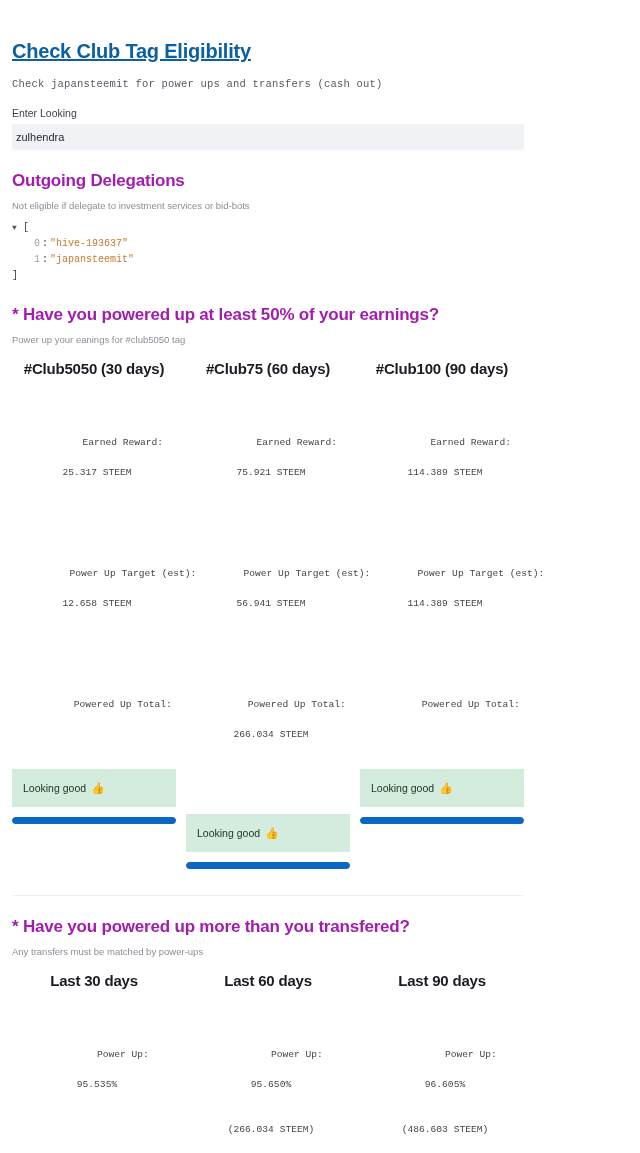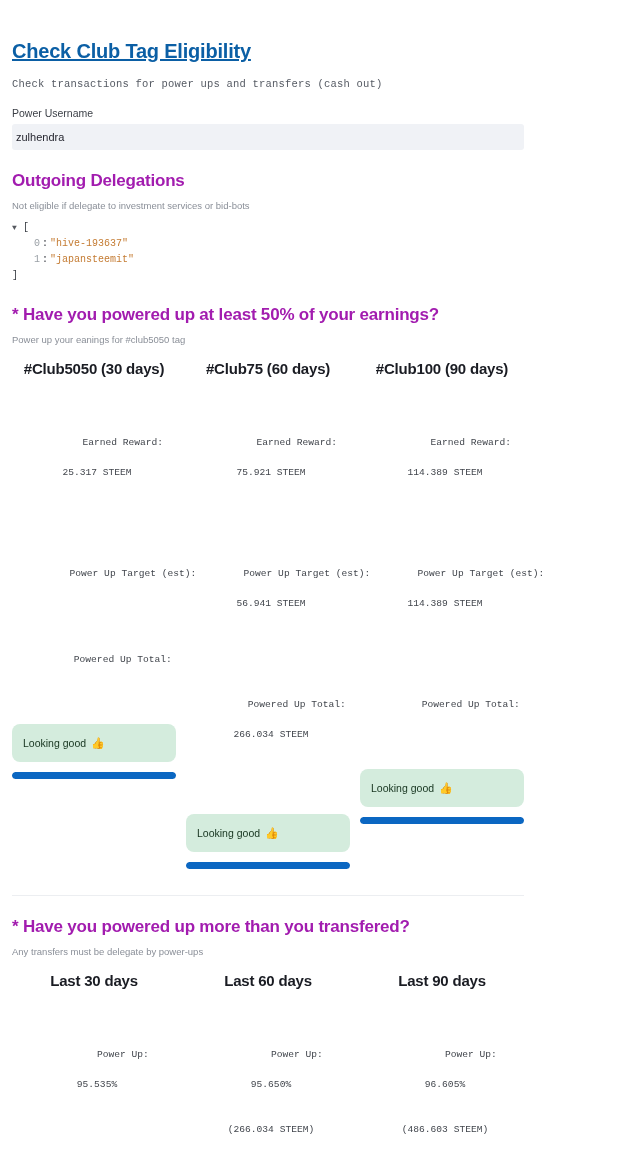--- a/index.html
+++ b/index.html
@@ -110,21 +110,21 @@
     color: #41454c;
     margin-top: 11px;
     white-space: pre;
   }
   .metrics .grp { margin-bottom: 11px; }
   .metrics .grp:last-child { margin-bottom: 0; }
   .metrics .val { padding-left: 6px; display: block; }
   
   .alert-ok {
     background: #d4ecdd;
-    border-radius: 8px;
+    border-radius: 0;
     padding: 16px 11px;
     font-size: 10.5px;
     color: #16341f;
     margin-top: 12px;
     height: 38px;
     display: flex;
     align-items: center;
   }
   .alert-ok .emoji { margin-left: 5px; font-size: 11px; }
   
@@ -166,24 +166,24 @@
     cursor: pointer;
   }
 </style>
 </head>
 <body>
 
 <div class="page">
 
   
   <a class="app-title" href="#">Check Club Tag Eligibility</a>
-  <div class="mono-caption">Check transactions for power ups and transfers (cash out)</div>
-
-  
-  <div class="field-label">Power Username</div>
+  <div class="mono-caption">Check japansteemit for power ups and transfers (cash out)</div>
+
+  
+  <div class="field-label">Enter Looking</div>
   <input class="text-input" type="text" value="zulhendra" placeholder="Enter Username" style="">
 
   
   <h2 class="sec">Outgoing Delegations</h2>
   <div class="sub-caption">Not eligible if delegate to investment services or bid-bots</div>
 
   <div class="jsonbox">
     <div class="jrow">
       <span class="caret">▼</span>
       <span class="brack">[</span>
@@ -205,20 +205,21 @@
 
     <div class="col">
       <h3 class="colhead">#Club5050 (30 days)</h3>
       <div class="metrics">
         <div class="grp">
           <span>Earned Reward:</span>
           <span class="val">25.317 STEEM</span>
         </div>
         <div class="grp">
           <span>Power Up Target (est):</span>
+          <span class="val">12.658 STEEM</span>
         </div>
         <div class="grp">
           <span>Powered Up Total:</span>
         </div>
       </div>
       <div class="alert-ok">
         <span>Looking good</span>
         <span class="emoji">👍</span>
       </div>
       <div class="progress-track">
@@ -274,21 +275,21 @@
         <div class="progress-fill" style="width: 100%;"></div>
       </div>
     </div>
 
   </div>
 
   <hr class="divider">
 
   
   <h2 class="sec">* Have you powered up more than you transfered?</h2>
-  <div class="sub-caption">Any transfers must be delegate by power-ups</div>
+  <div class="sub-caption">Any transfers must be matched by power-ups</div>
 
   <div class="cols">
 
     <div class="col">
       <h3 class="colhead">Last 30 days</h3>
       <div class="metrics">
         <div class="grp">
           <span>Power Up:</span>
           <span class="val">95.535%</span>
         </div>

